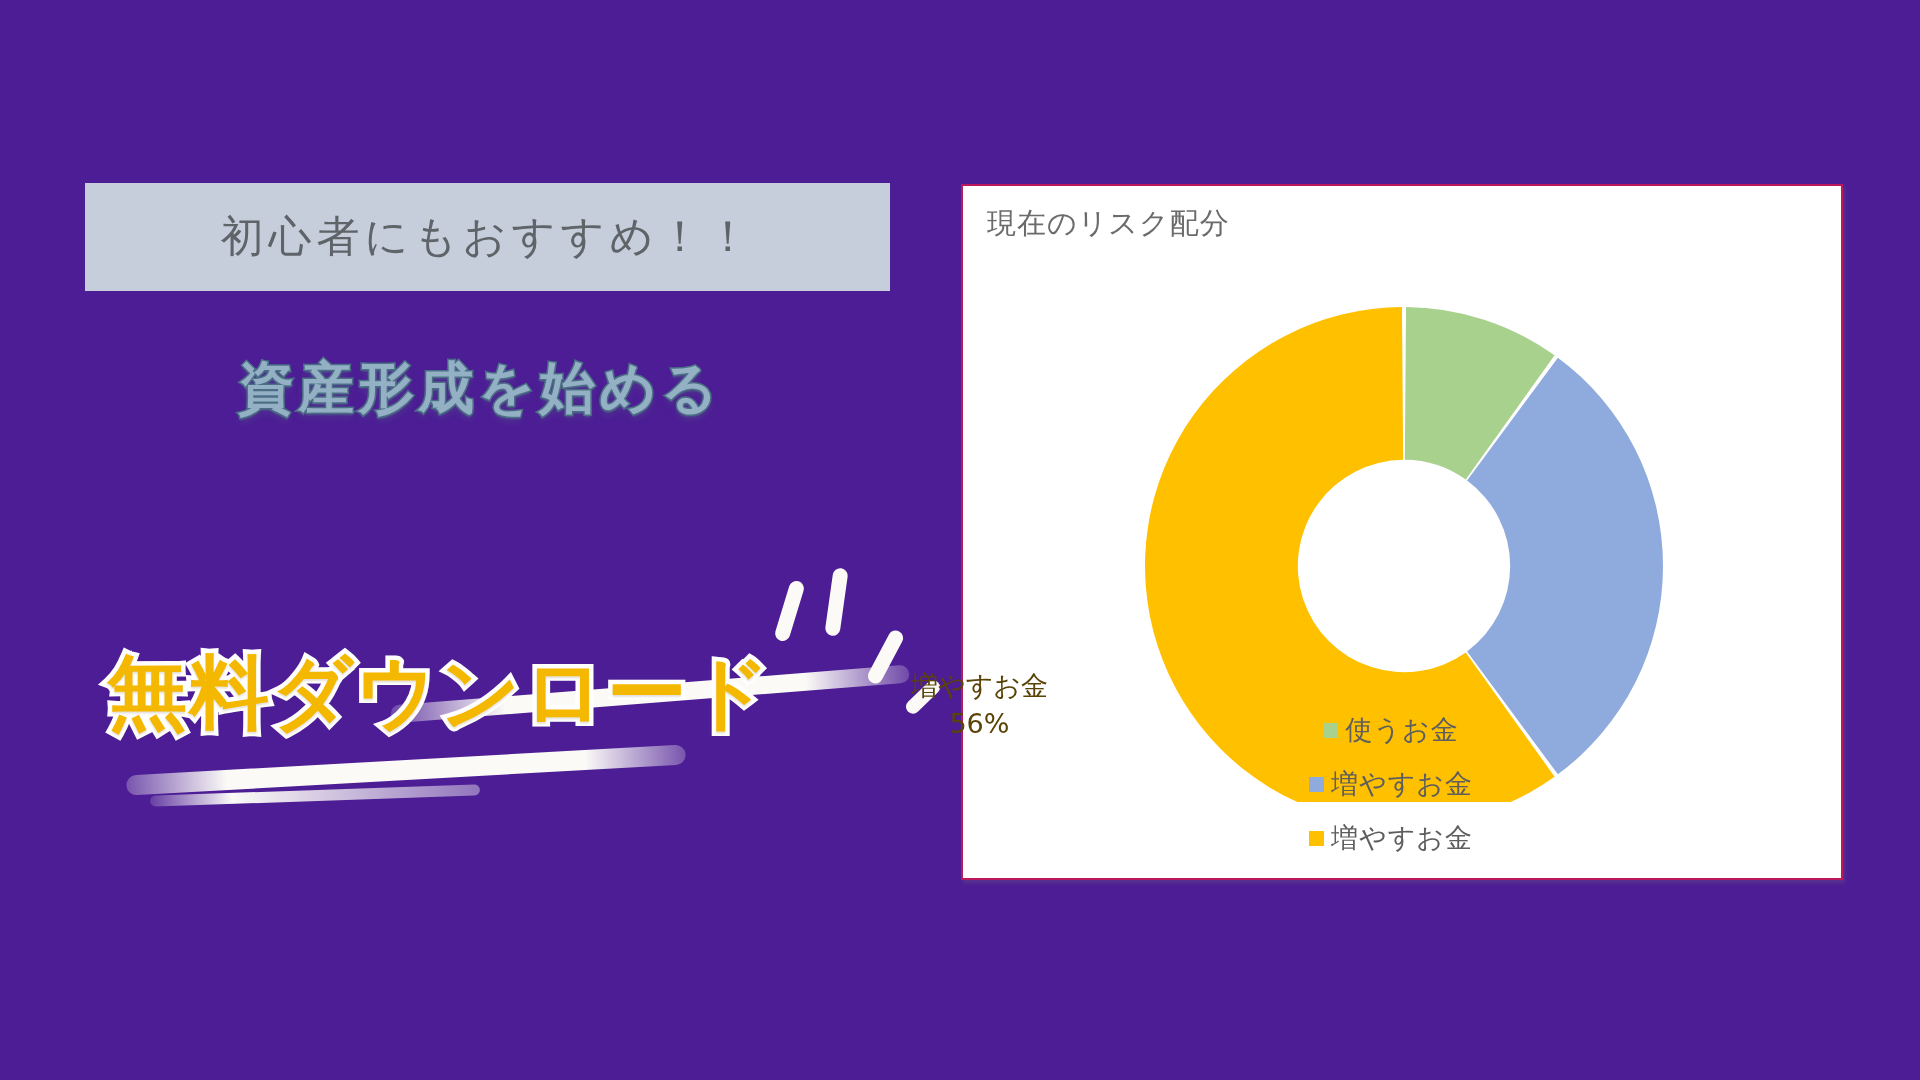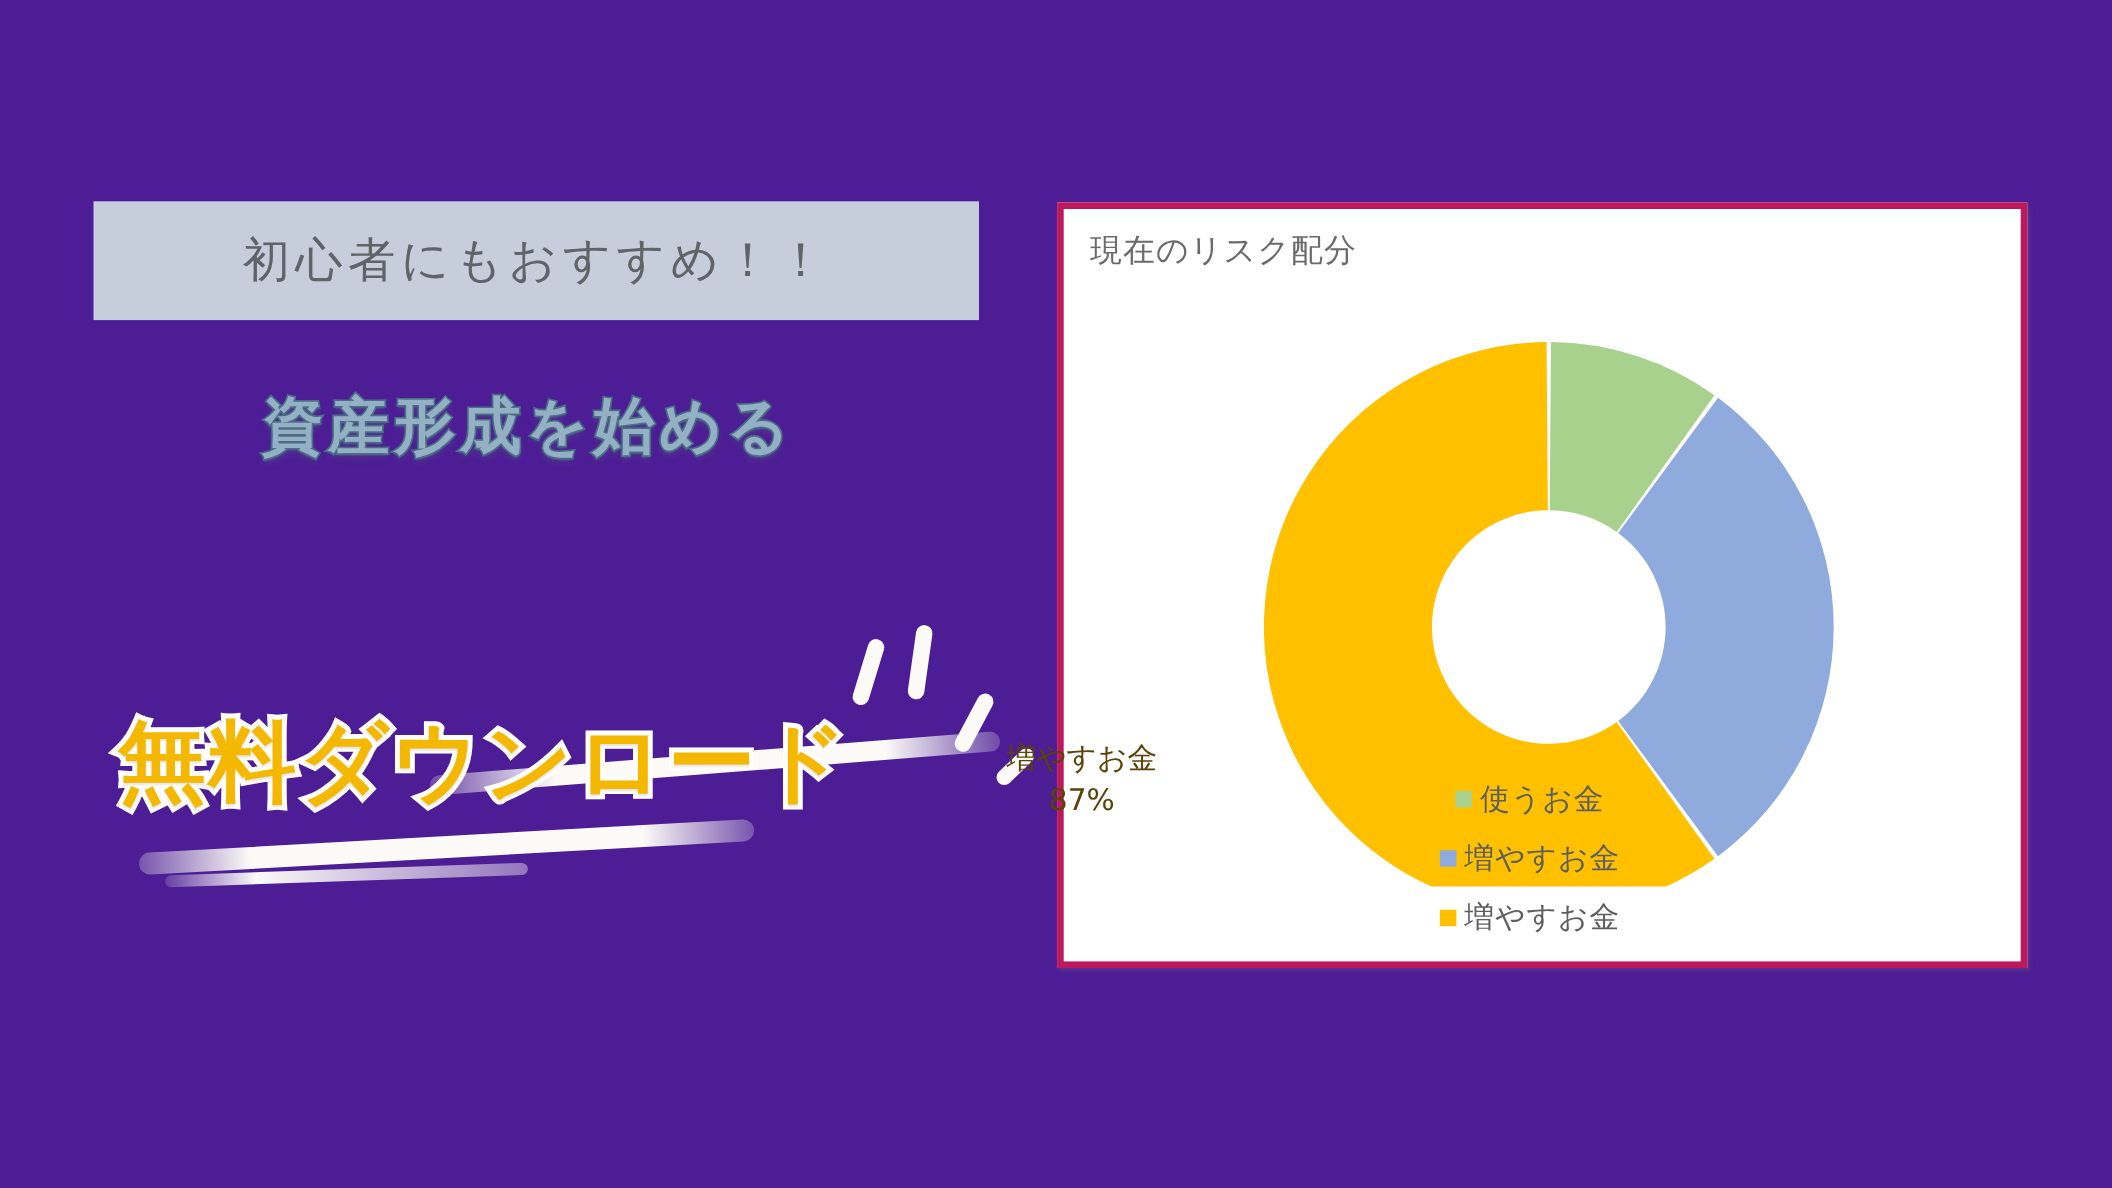--- a/index.html
+++ b/index.html
@@ -155,21 +155,21 @@
   }
 
   
   #chart-card {
     position: absolute;
     left: 961px;
     top: 184px;
     width: 882px;
     height: 696px;
     background: #ffffff;
-    border: 6px solid #be185d;
+    border: 2px solid #be185d;
     box-shadow: 2px 3px 4px rgba(140,135,125,.22);
     box-sizing: border-box;
   }
   #chart-title {
     position: absolute;
     left: 24px;
     top: 18px;
     font-size: 29px;
     color: #6b6b6b;
     letter-spacing: 1px;
@@ -263,21 +263,21 @@
         <g id="donut-slices">
             <path d="M 443.03416033017623 85.00798816999946 A 259 259 0 0 1 591.5860147388361 133.27541157929613 L 502.7402660429228 257.6029187475114 A 106.19 106.19 0 0 0 441.8340057353723 237.8132751496998 Z" fill="#a9d18e"></path>
             <path d="M 594.877355291628 135.66671046504814 A 259 259 0 0 1 594.877355291628 552.333289534952 L 504.08971566956745 429.4166487093303 A 106.19 106.19 0 0 0 504.08971566956745 258.5833512906697 Z" fill="#8faadc"></path>
             <path d="M 591.5860147388362 554.7245884207039 A 259 259 0 1 1 438.9658396698238 85.00798816999946 L 440.1659942646278 237.8132751496998 A 106.19 106.19 0 1 0 502.7402660429228 430.39708125248853 Z" fill="#ffc000"></path>
           </g>
       </svg>
     </div>
 
     <div class="slice-label" id="label-grow">
       <span class="cat">増やすお金</span>
-      <span class="pct">87%</span>
+      <span class="pct">56%</span>
     </div>
 
     <div id="legend">
         <div class="legend-item">
           <span class="legend-swatch" style="background: rgb(169, 209, 142);"></span>
           <span class="legend-text">使うお金</span>
         </div>
         <div class="legend-item">
           <span class="legend-swatch" style="background: rgb(143, 170, 220);"></span>
           <span class="legend-text">増やすお金</span>

